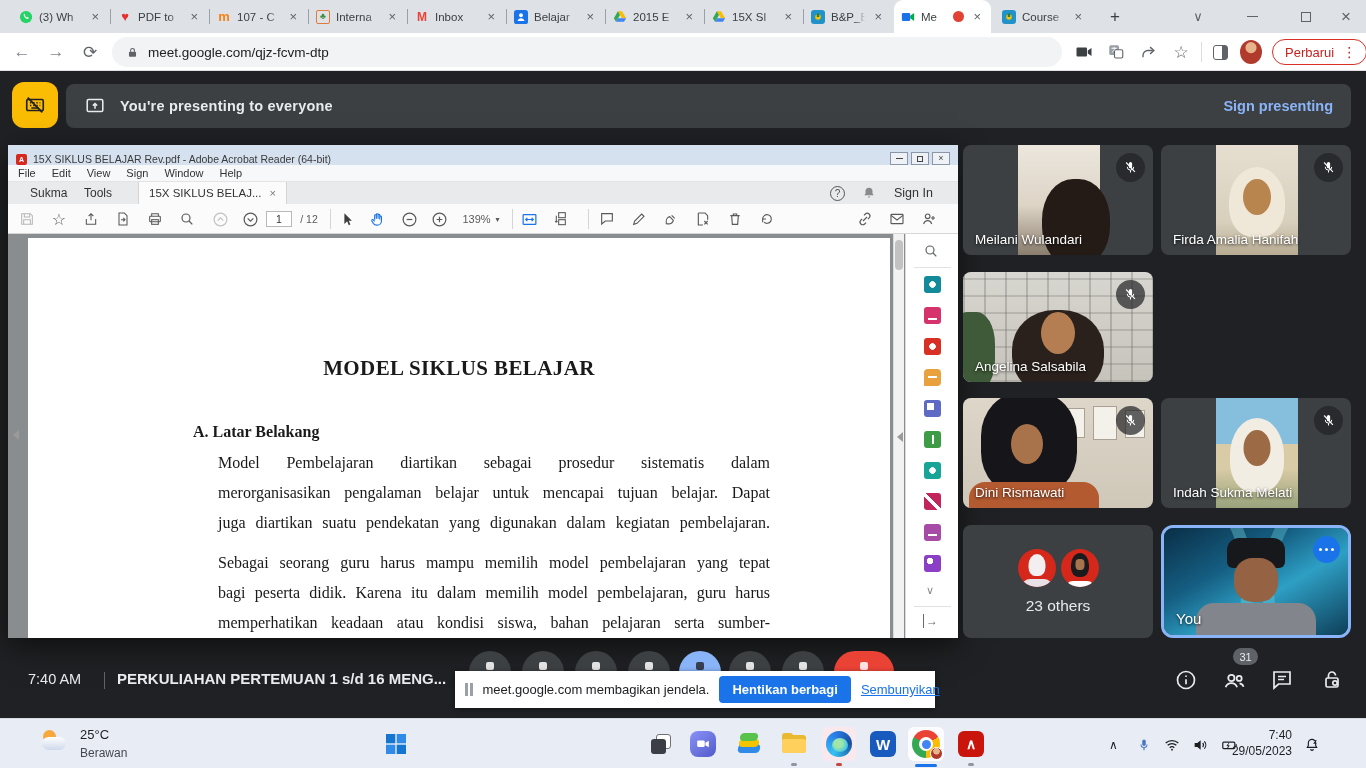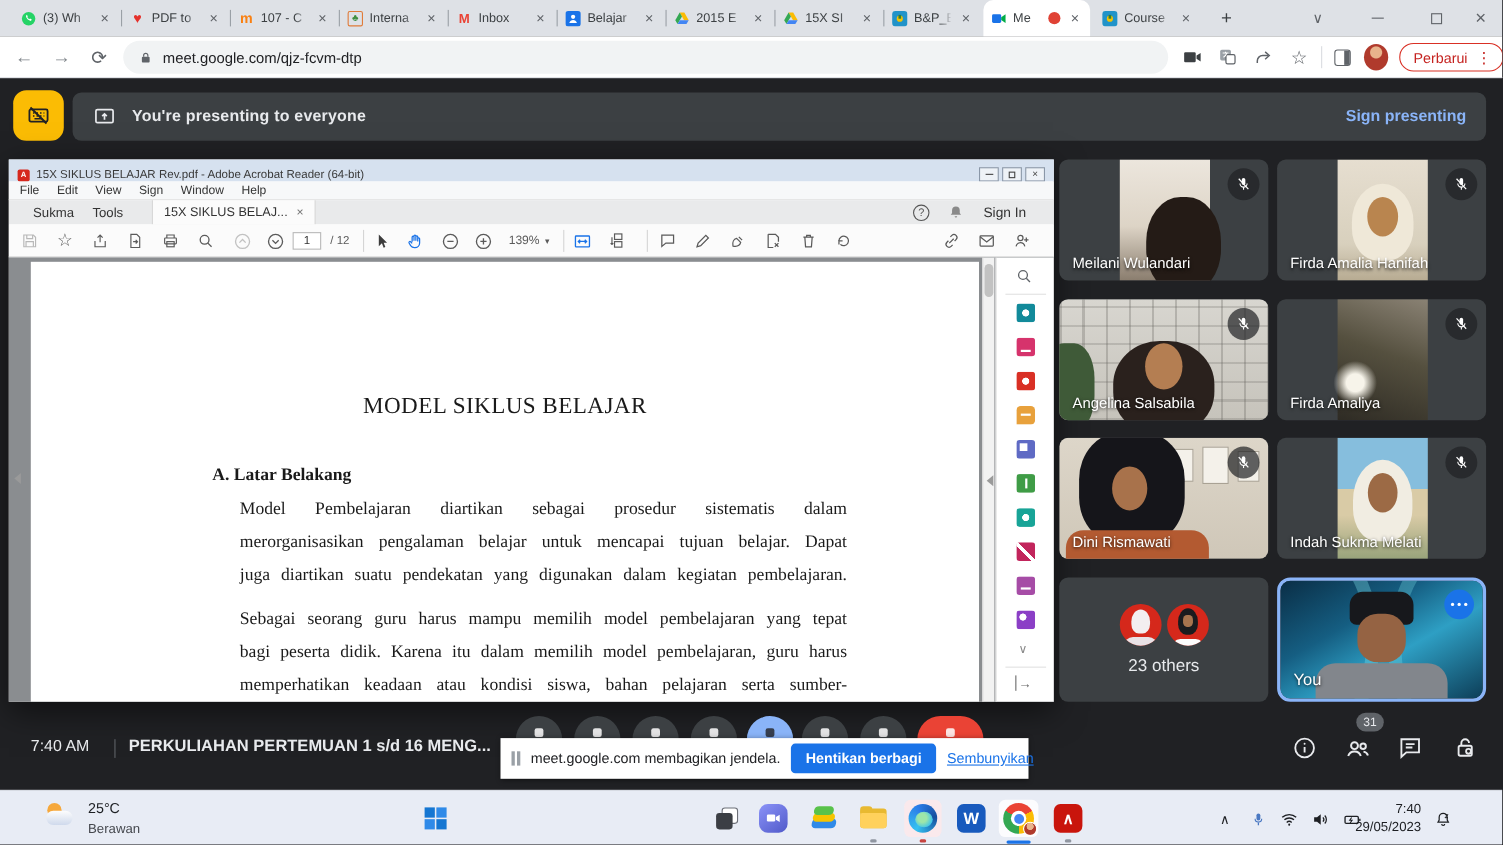--- a/index.html
+++ b/index.html
@@ -35,21 +35,21 @@
 #acro-menu span{font-size:11px;color:#333}
 #acro-tabs{position:absolute;left:0;top:37px;width:100%;height:22px;background:#e9eaeb}
 #acro-tabs .ht{position:absolute;top:0;height:22px;display:flex;align-items:center;font-size:12px;color:#333;padding:0 10px}
 #doctab{position:absolute;left:130px;top:0;height:22px;background:#fbfbfb;border-left:1px solid #d4d4d4;border-right:1px solid #d4d4d4;display:flex;align-items:center;gap:8px;padding:0 10px;font-size:11.5px;color:#333}
 #acro-toolbar{position:absolute;left:0;top:59px;width:100%;height:30px;background:#fbfbfb;border-bottom:1px solid #d6d6d6}
 .tb{position:absolute;top:6px;width:18px;height:18px;display:flex;align-items:center;justify-content:center;color:#5a5a5a;font-size:14px}
 .tdiv{position:absolute;top:5px;width:1px;height:20px;background:#d5d5d5}
 #pagebox{position:absolute;left:258px;top:7px;width:26px;height:16px;border:1px solid #b9b9b9;background:#fff;font-size:10.5px;color:#333;text-align:center;line-height:15px}
 #acro-content{position:absolute;left:0;top:89px;width:100%;height:404px;background:#8a8d90;overflow:hidden}
 #page{position:absolute;left:20px;top:4px;width:862px;height:400px;background:#fff;font-family:"Liberation Serif",serif;color:#1a1a1a}
-#pdftitle{position:absolute;left:0;top:118px;width:100%;text-align:center;font-size:21px;font-weight:400;letter-spacing:.4px}
+#pdftitle{position:absolute;left:0;top:118px;width:100%;text-align:center;font-size:21px;font-weight:700;letter-spacing:.4px}
 #pdfhead{position:absolute;left:165px;top:185px;font-size:16px;font-weight:700}
 .jl{width:552px;text-align:justify;text-align-last:justify;font-size:16px;line-height:30px;white-space:normal}
 #para1{position:absolute;left:190px;top:210px}
 #para2{position:absolute;left:190px;top:310px}
 #vscroll{position:absolute;left:885px;top:89px;width:11px;height:404px;background:#f2f2f2;border-left:1px solid #dcdcdc}
 #vthumb{position:absolute;left:1px;top:6px;width:8px;height:30px;background:#c2c2c2;border-radius:4px}
 #toolpanel{position:absolute;left:897px;top:89px;width:53px;height:404px;background:#fff;border-left:1px solid #ddd}
 .pi{position:absolute;left:18px;width:17px;height:17px;border-radius:3px}
 .tri-l{width:0;height:0;border-top:5px solid transparent;border-bottom:5px solid transparent;border-right:6px solid #9a9a9a}
 
@@ -528,33 +528,20 @@
     </div>
     <div class="micoff">
         <svg width="15" height="15" viewBox="0 0 24 24">
           <path fill="#fff" d="M12 3a2.6 2.6 0 0 0-2.6 2.6v5a2.6 2.6 0 0 0 5.2 0v-5A2.6 2.6 0 0 0 12 3z"></path>
           <path fill="none" stroke="#fff" stroke-width="1.6" d="M6.8 11a5.2 5.2 0 0 0 10.4 0M12 16.4V20"></path>
           <path stroke="#fff" stroke-width="1.8" d="M5 4l14 15"></path>
         </svg>
       </div>
     <div class="plabel">Angelina Salsabila</div>
   </div>
-  <div class="tile" style="left:1161px;top:272px">
-    <div class="strip" style="background:linear-gradient(200deg,#8a8274 0%,#55503f 45%,#2e2b24 100%)">
-      <div class="blob" style="left:-4px;bottom:14px;width:40px;height:40px;background:radial-gradient(circle,#f7f4ea 0 8px,rgba(247,244,234,0) 70%)"></div>
-    </div>
-    <div class="micoff">
-        <svg width="15" height="15" viewBox="0 0 24 24">
-          <path fill="#fff" d="M12 3a2.6 2.6 0 0 0-2.6 2.6v5a2.6 2.6 0 0 0 5.2 0v-5A2.6 2.6 0 0 0 12 3z"></path>
-          <path fill="none" stroke="#fff" stroke-width="1.6" d="M6.8 11a5.2 5.2 0 0 0 10.4 0M12 16.4V20"></path>
-          <path stroke="#fff" stroke-width="1.8" d="M5 4l14 15"></path>
-        </svg>
-      </div>
-    <div class="plabel">Firda Amaliya</div>
-  </div>
 
   <div class="tile" style="left:963px;top:398px">
     <div style="position:absolute;inset:0;background:linear-gradient(#ddd6c9,#cfc7b8)">
       <div style="position:absolute;left:100px;top:10px;width:22px;height:30px;background:#f4f1ea;border:1px solid #a9a294"></div>
       <div style="position:absolute;left:130px;top:8px;width:24px;height:34px;background:#f4f1ea;border:1px solid #a9a294"></div>
       <div style="position:absolute;left:162px;top:12px;width:20px;height:28px;background:#f4f1ea;border:1px solid #a9a294"></div>
       <div class="blob" style="left:18px;top:-6px;width:96px;height:104px;background:#15151a;border-radius:42%"></div>
       <div class="blob" style="left:48px;top:26px;width:32px;height:40px;background:#a8724b"></div>
       <div style="position:absolute;left:6px;bottom:-8px;width:130px;height:34px;background:#b35a31;border-radius:16px 16px 0 0"></div>
     </div>

